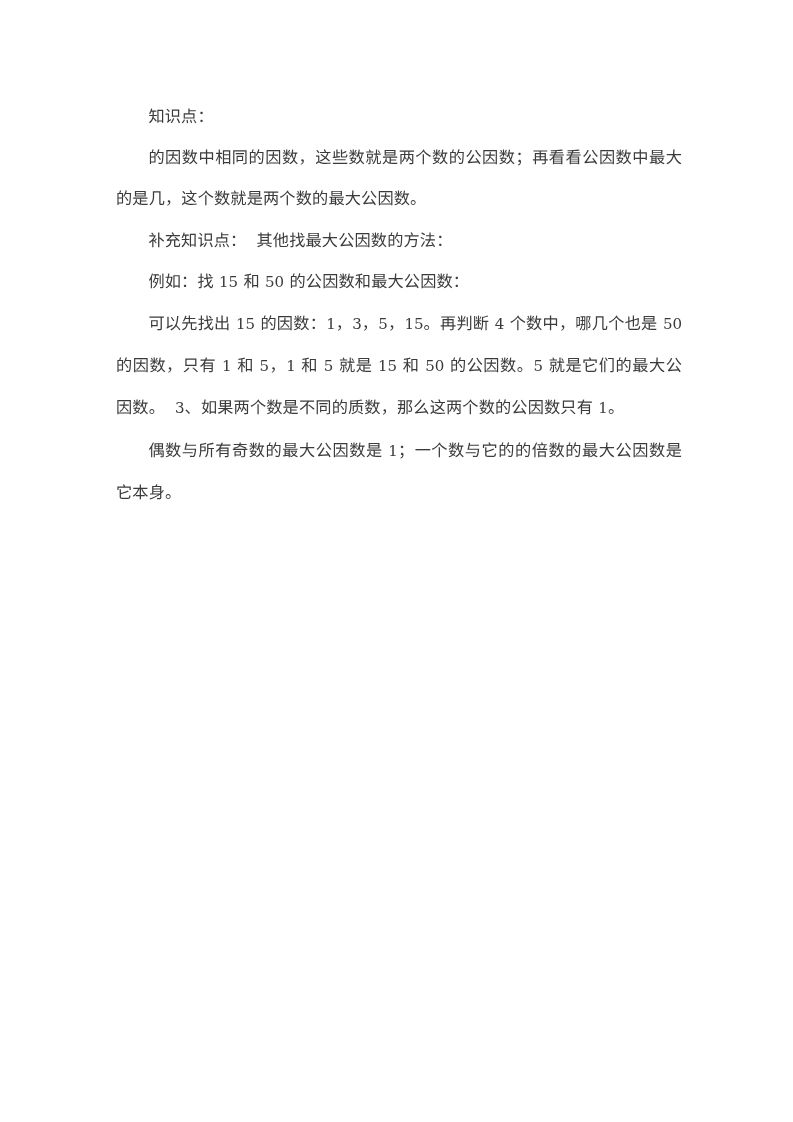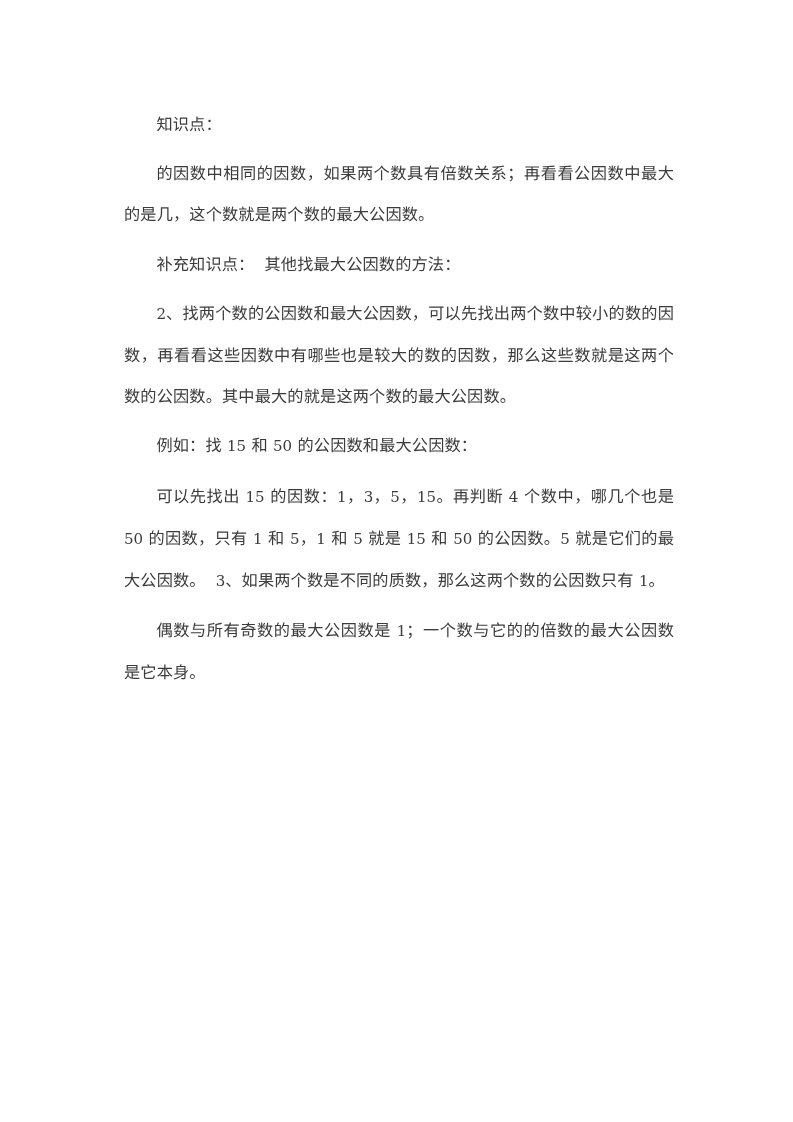--- a/index.html
+++ b/index.html
@@ -20,21 +20,21 @@
     overflow: hidden;
     box-sizing: border-box;
   }
   .doc-body {
     position: absolute;
     left: 116px;
     top: 96px;
     width: 566px;
   }
   .para {
-    margin: 8px;
+    margin: 0;
     padding: 0;
     color: #3b3b3b;
     font-family: "DejaVu Sans", "Liberation Sans", sans-serif;
     font-size: 16.2px;
     line-height: 41.2px;
     text-align: justify;
     text-justify: inter-character;
     letter-spacing: 0.15px;
     word-break: break-all;
     -webkit-font-smoothing: antialiased;
@@ -56,25 +56,24 @@
 </head>
 <body>
 
 <div class="page">
   <div class="doc-body">
 
     <p class="para indent">知识点：</p>
 
 
 
-    <p class="para indent">的因数中相同的因数，如果两个数具有倍数关系；再看看公因数中最大的是几，这个数就是两个数的最大公因数。</p>
+    <p class="para indent">的因数中相同的因数，这些数就是两个数的公因数；再看看公因数中最大的是几，这个数就是两个数的最大公因数。</p>
 
     <p class="para indent">补充知识点：<span class="gap"></span>其他找最大公因数的方法：</p>
 
-    <p class="para indent"><span class="num">2</span>、找两个数的公因数和最大公因数，可以先找出两个数中较小的数的因数，再看看这些因数中有哪些也是较大的数的因数，那么这些数就是这两个数的公因数。其中最大的就是这两个数的最大公因数。</p>
 
     <p class="para indent">例如：找 <span class="num">15</span> 和 <span class="num">50</span> 的公因数和最大公因数：</p>
 
     <p class="para indent">可以先找出 <span class="num">15</span> 的因数：<span class="num">1</span>，<span class="num">3</span>，<span class="num">5</span>，<span class="num">15</span>。再判断 <span class="num">4</span> 个数中，哪几个也是 <span class="num">50</span> 的因数，只有 <span class="num">1</span> 和 <span class="num">5</span>，<span class="num">1</span> 和 <span class="num">5</span> 就是 <span class="num">15</span> 和 <span class="num">50</span> 的公因数。<span class="num">5</span> 就是它们的最大公因数。<span class="gap"></span><span class="num">3</span>、如果两个数是不同的质数，那么这两个数的公因数只有 <span class="num">1</span>。</p>
 
 
 
     <p class="para indent">偶数与所有奇数的最大公因数是 <span class="num">1</span>；一个数与它的的倍数的最大公因数是它本身。</p>
 
   </div>

